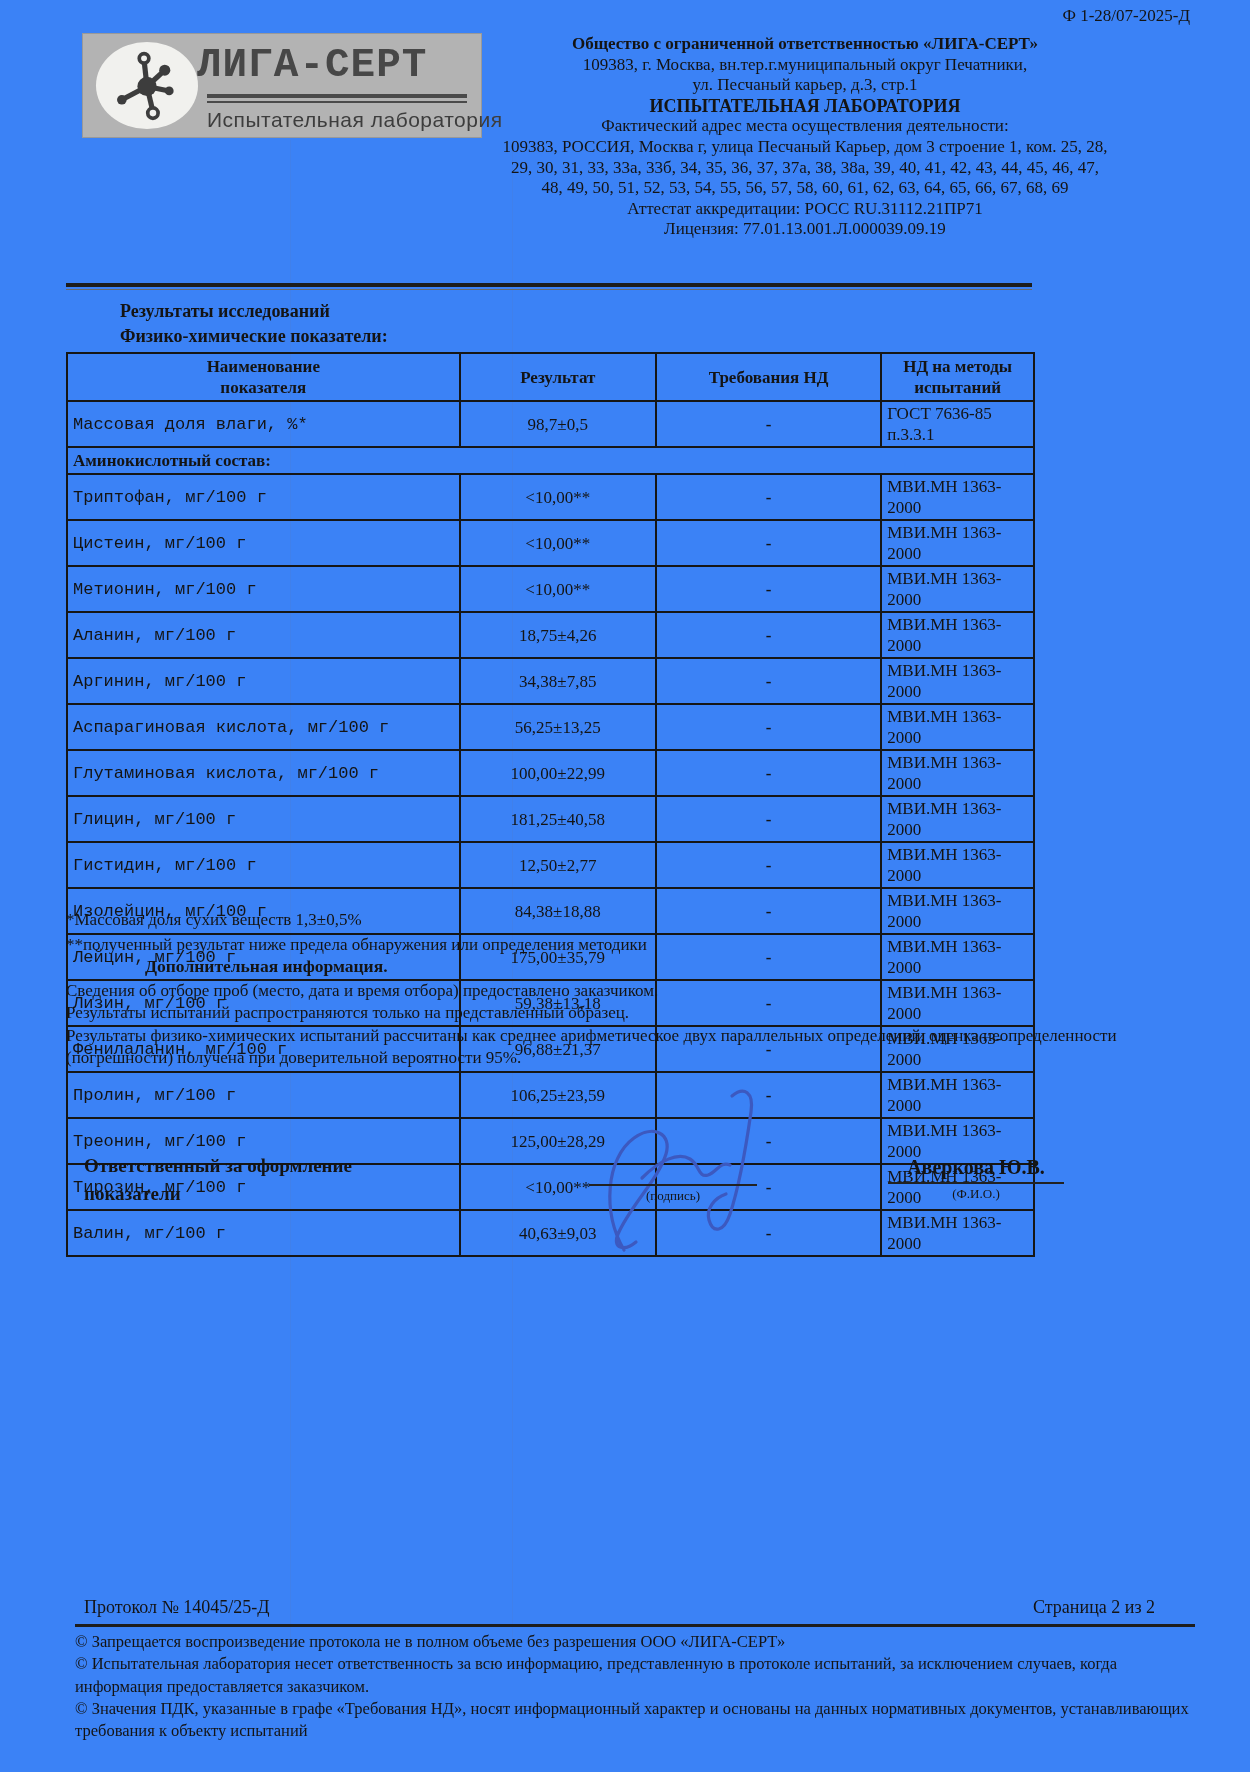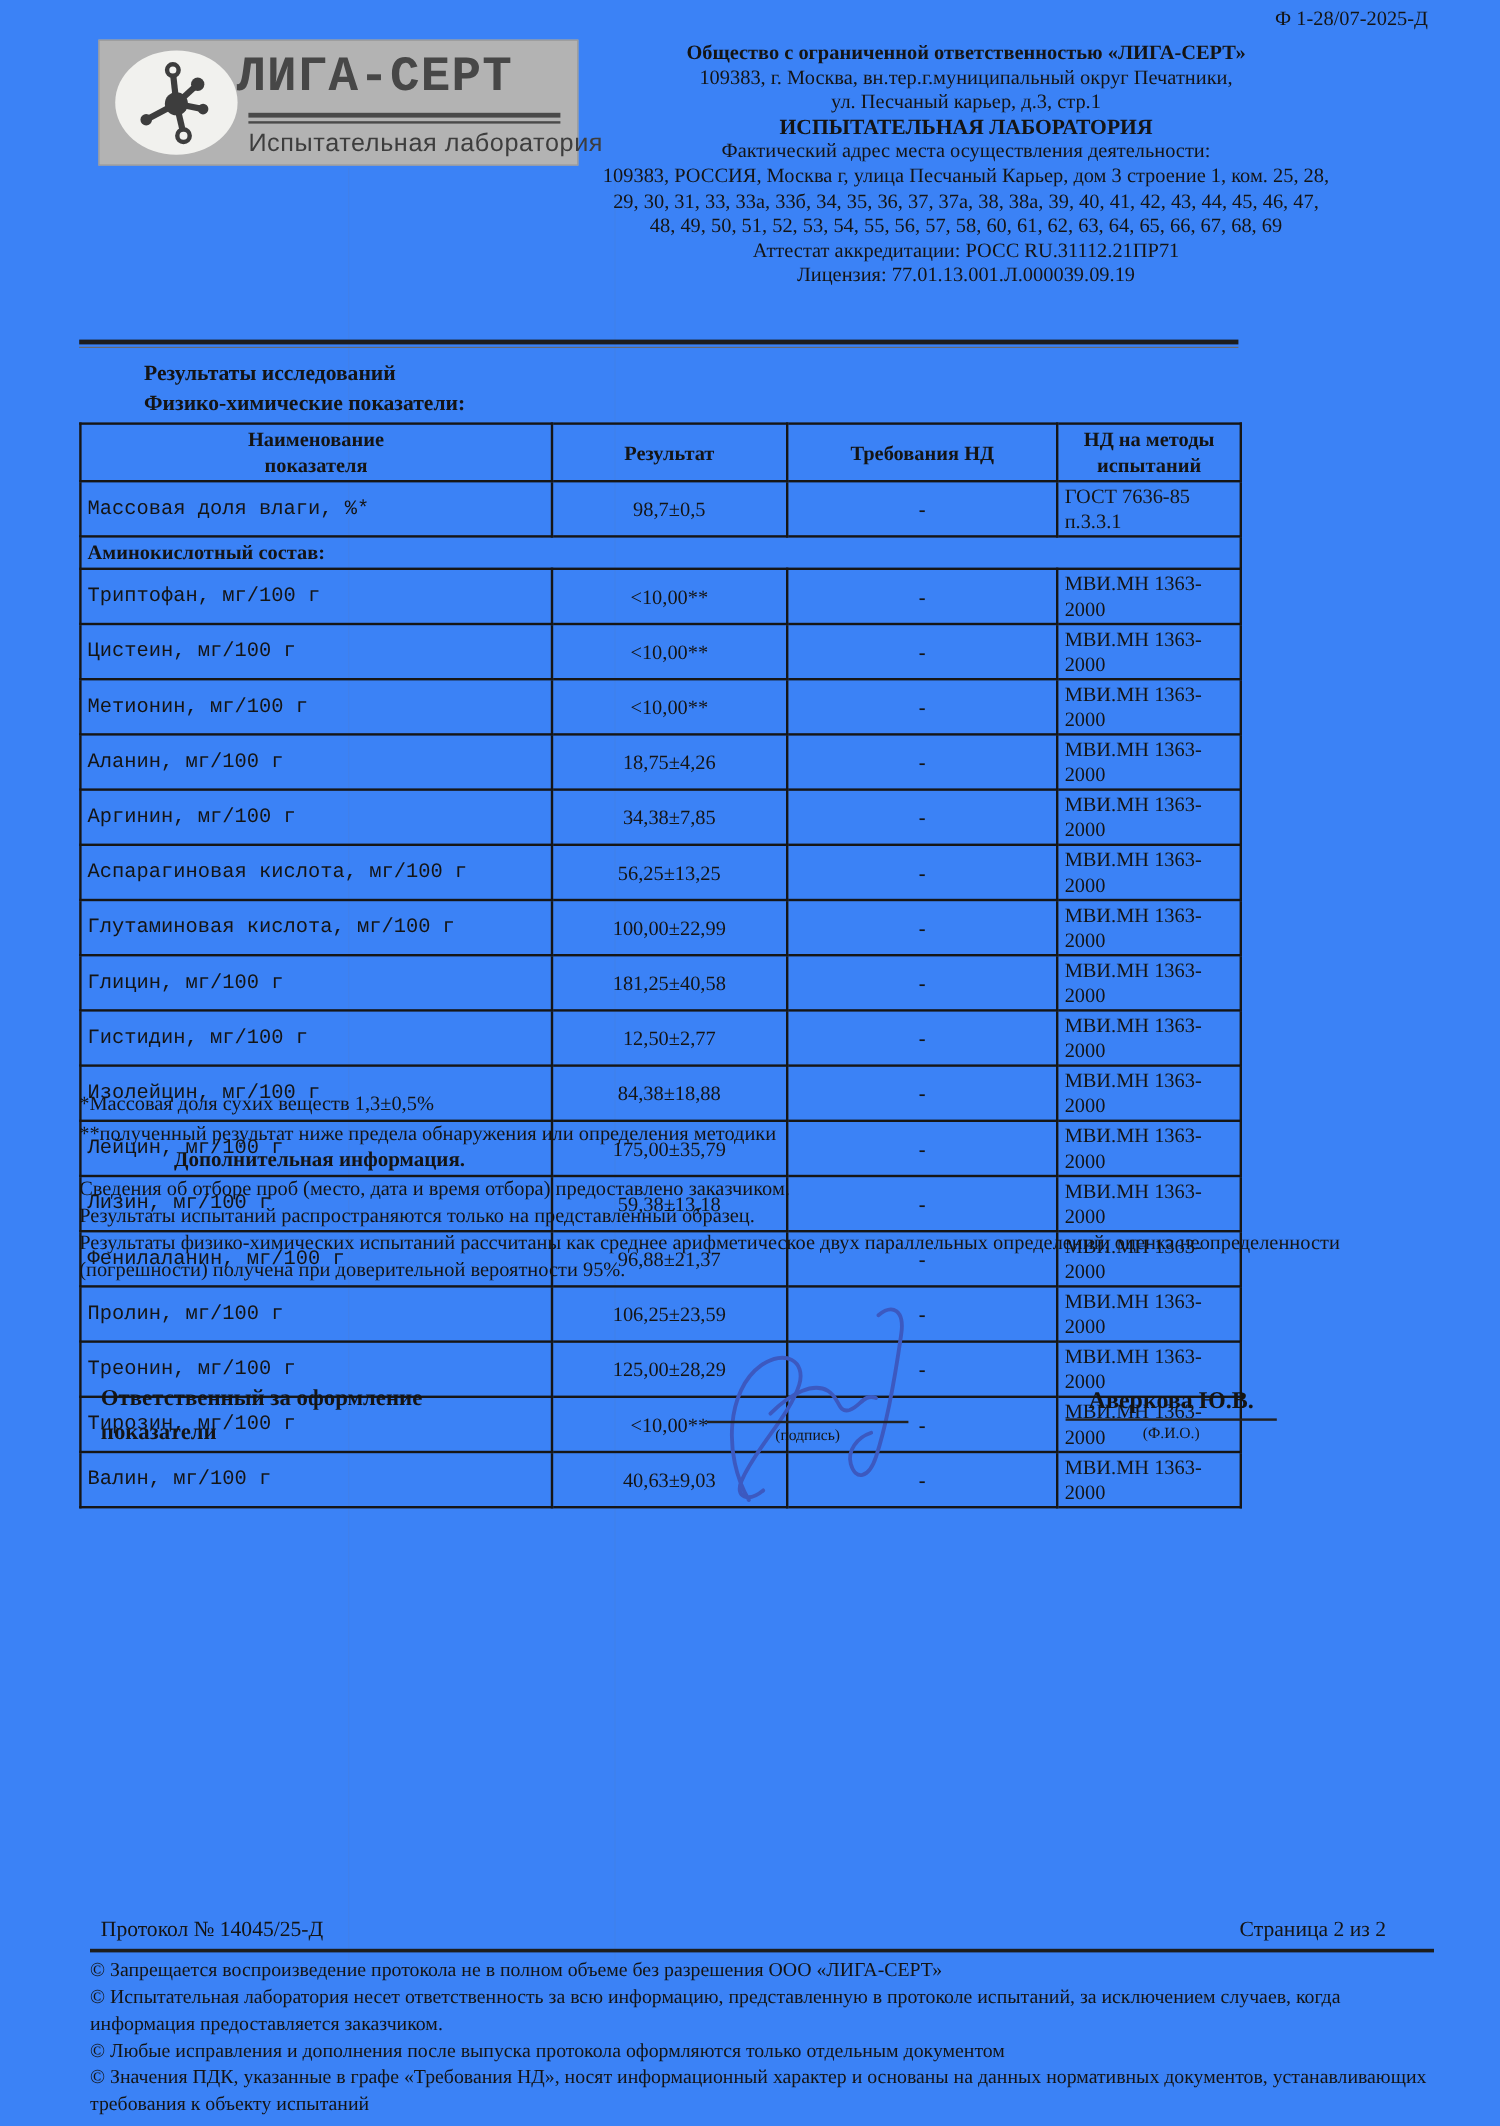--- a/index.html
+++ b/index.html
@@ -272,17 +272,16 @@
     <div class="fio-name">Аверкова Ю.В.</div>
     <div class="fio-caption">(Ф.И.О.)</div>
   </div>
 
   <div class="footer-protocol">Протокол № 14045/25-Д</div>
   <div class="footer-page">Страница 2 из 2</div>
   <div class="footer-rule"></div>
   <div class="footer-notes">
     <div>© Запрещается воспроизведение протокола не в полном объеме без разрешения ООО «ЛИГА-СЕРТ»</div>
     <div>© Испытательная лаборатория несет ответственность за всю информацию, представленную в протоколе испытаний, за исключением случаев, когда информация предоставляется заказчиком.</div>
-    <div>© Любые исправления и дополнения после выпуска протокола оформляются только отдельным документом</div>
     <div>© Значения ПДК, указанные в графе «Требования НД», носят информационный характер и основаны на данных нормативных документов, устанавливающих требования к объекту испытаний</div>
   </div>
 
 </div>
 
 </body></html>

